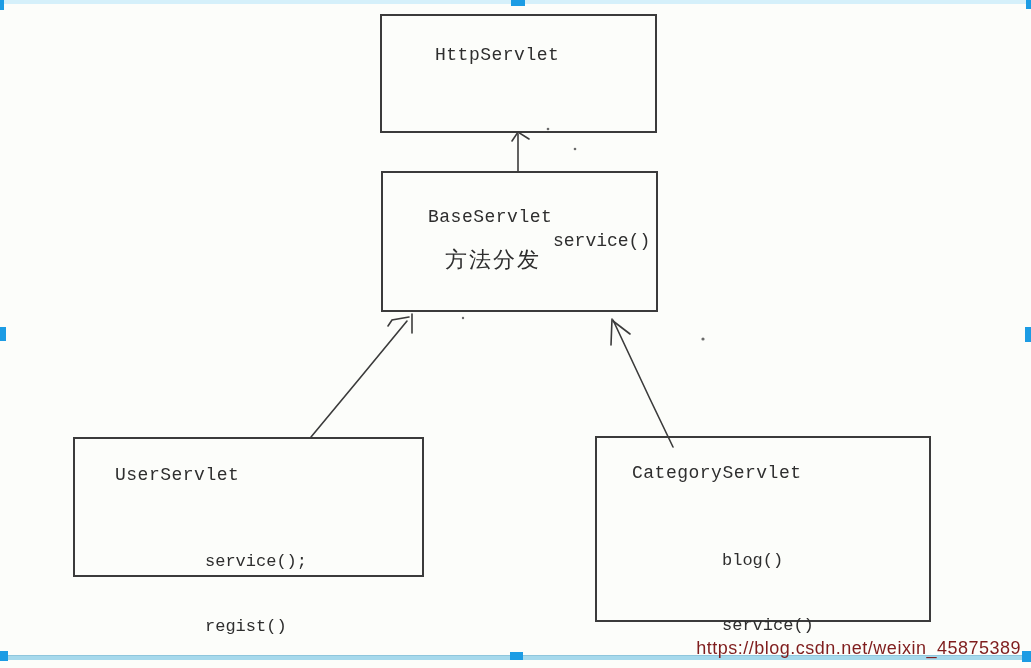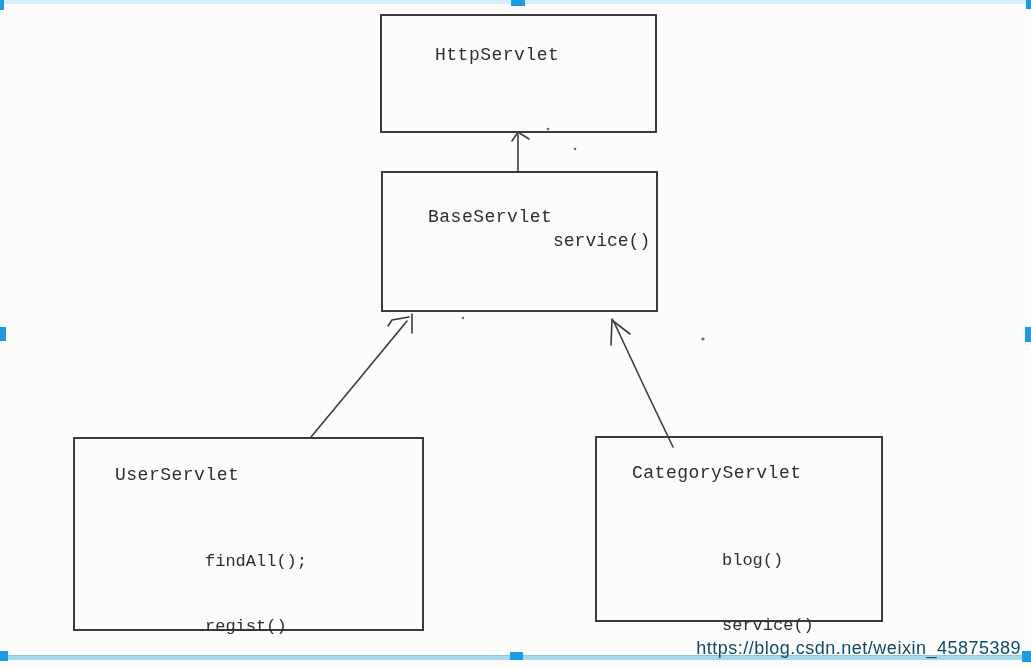--- a/index.html
+++ b/index.html
@@ -24,39 +24,39 @@
   .h-tr { left: 1026px; top: 0; width: 5px; height: 9px; }
   .h-ml { left: 0; top: 327px; width: 6px; height: 14px; }
   .h-mr { left: 1025px; top: 327px; width: 6px; height: 15px; }
   .h-bl { left: 0; top: 651px; width: 8px; height: 10px; }
   .h-bc { left: 510px; top: 652px; width: 13px; height: 8px; }
   .h-br { left: 1022px; top: 651px; width: 9px; height: 11px; }
   
   .uml-box { position: absolute; border: 2px solid #3b3b3b; background: transparent; padding-left: 39px; }
   .box-http     { left: 380px; top: 14px;  width: 277px; height: 119px; }
   .box-base     { left: 381px; top: 171px; width: 277px; height: 141px; }
-  .box-user     { left: 73px;  top: 437px; width: 351px; height: 194px; }
-  .box-category { left: 595px; top: 436px; width: 288px; height: 186px; }
+  .box-user     { left: 73px;  top: 437px; width: 351px; height: 140px; }
+  .box-category { left: 595px; top: 436px; width: 336px; height: 186px; }
   .box-title { position: absolute; font-size: 18px; letter-spacing: 0.5px; white-space: pre; }
   .t-http     { left: 53px;  top: 29px; }
   .t-base     { left: 45px;  top: 34px; }
   .t-user     { left: 40px;  top: 26px; }
   .t-category { left: 35px;  top: 25px; }
   .base-note { position: absolute; left: 62px; top: 72px; font-size: 22px; letter-spacing: 2px; }
   .base-method { position: absolute; left: 170px; top: 58px; font-size: 18px; }
   .method-list { position: absolute; font-size: 17px; line-height: 21.5px; white-space: pre; }
   .m-user     { left: 130px; top: 69px; }
   .m-category { left: 125px; top: 69px; }
   
   .arrows { position: absolute; left: 0; top: 0; width: 1031px; height: 668px; pointer-events: none; }
   
   .watermark {
     position: absolute; right: 10px; top: 638px;
     font-family: "Liberation Sans", "DejaVu Sans", sans-serif;
-    font-size: 18px; color: #0c4a6e; letter-spacing: 0.5px;
+    font-size: 18px; color: #7f1d1d; letter-spacing: 0.5px;
   }
 </style>
 </head>
 <body>
 
 <div class="canvas">
 
   <div class="sel-bar top"></div>
   <div class="sel-bar bottom"></div>
 
@@ -68,27 +68,28 @@
   <div class="handle h-bl"></div>
   <div class="handle h-bc"></div>
   <div class="handle h-br"></div>
 
   <div class="uml-box box-http">
     <div class="box-title t-http">HttpServlet</div>
   </div>
 
   <div class="uml-box box-base">
     <div class="box-title t-base">BaseServlet</div>
+    <div class="base-note">方法分发</div>
     <div class="base-method">service()</div>
   </div>
 
   <div class="uml-box box-user">
     <div class="box-title t-user">UserServlet</div>
     <div class="method-list m-user">
-      <div>findAll();</div>
+      <div>service();</div>
       <div>regist()</div>
       
       
     </div>
   </div>
 
   <div class="uml-box box-category">
     <div class="box-title t-category">CategoryServlet</div>
     <div class="method-list m-category">
       <div>blog()</div>

